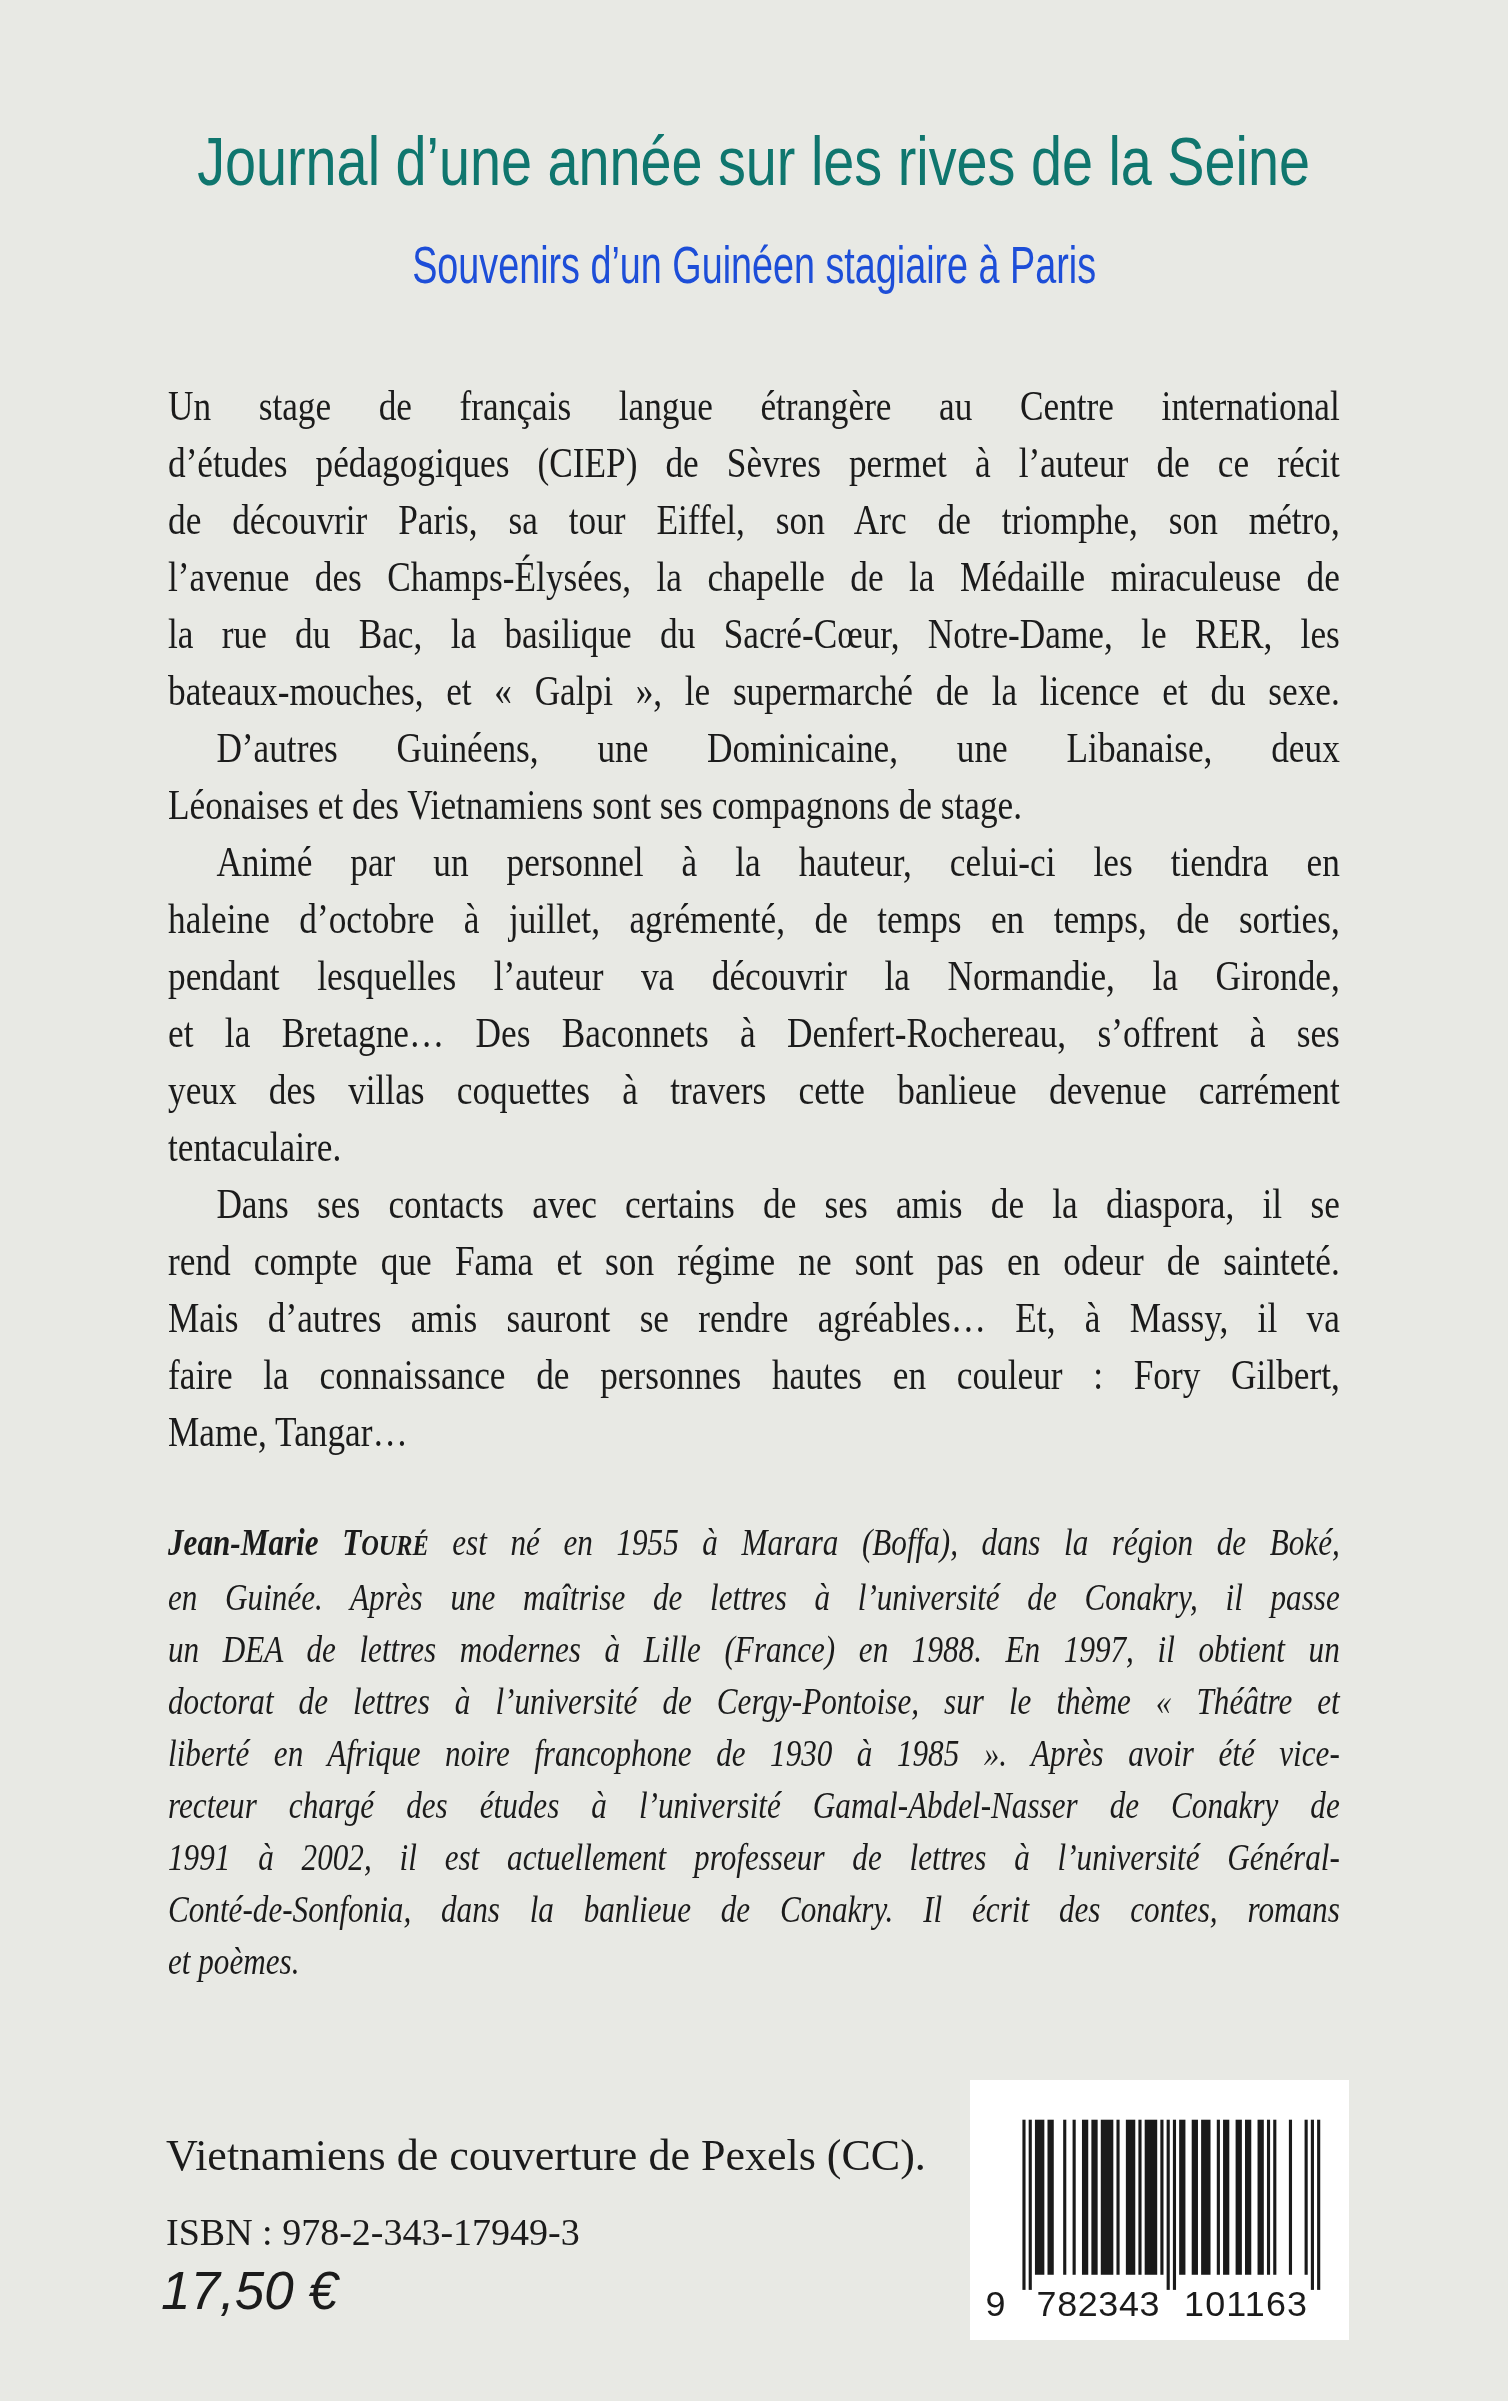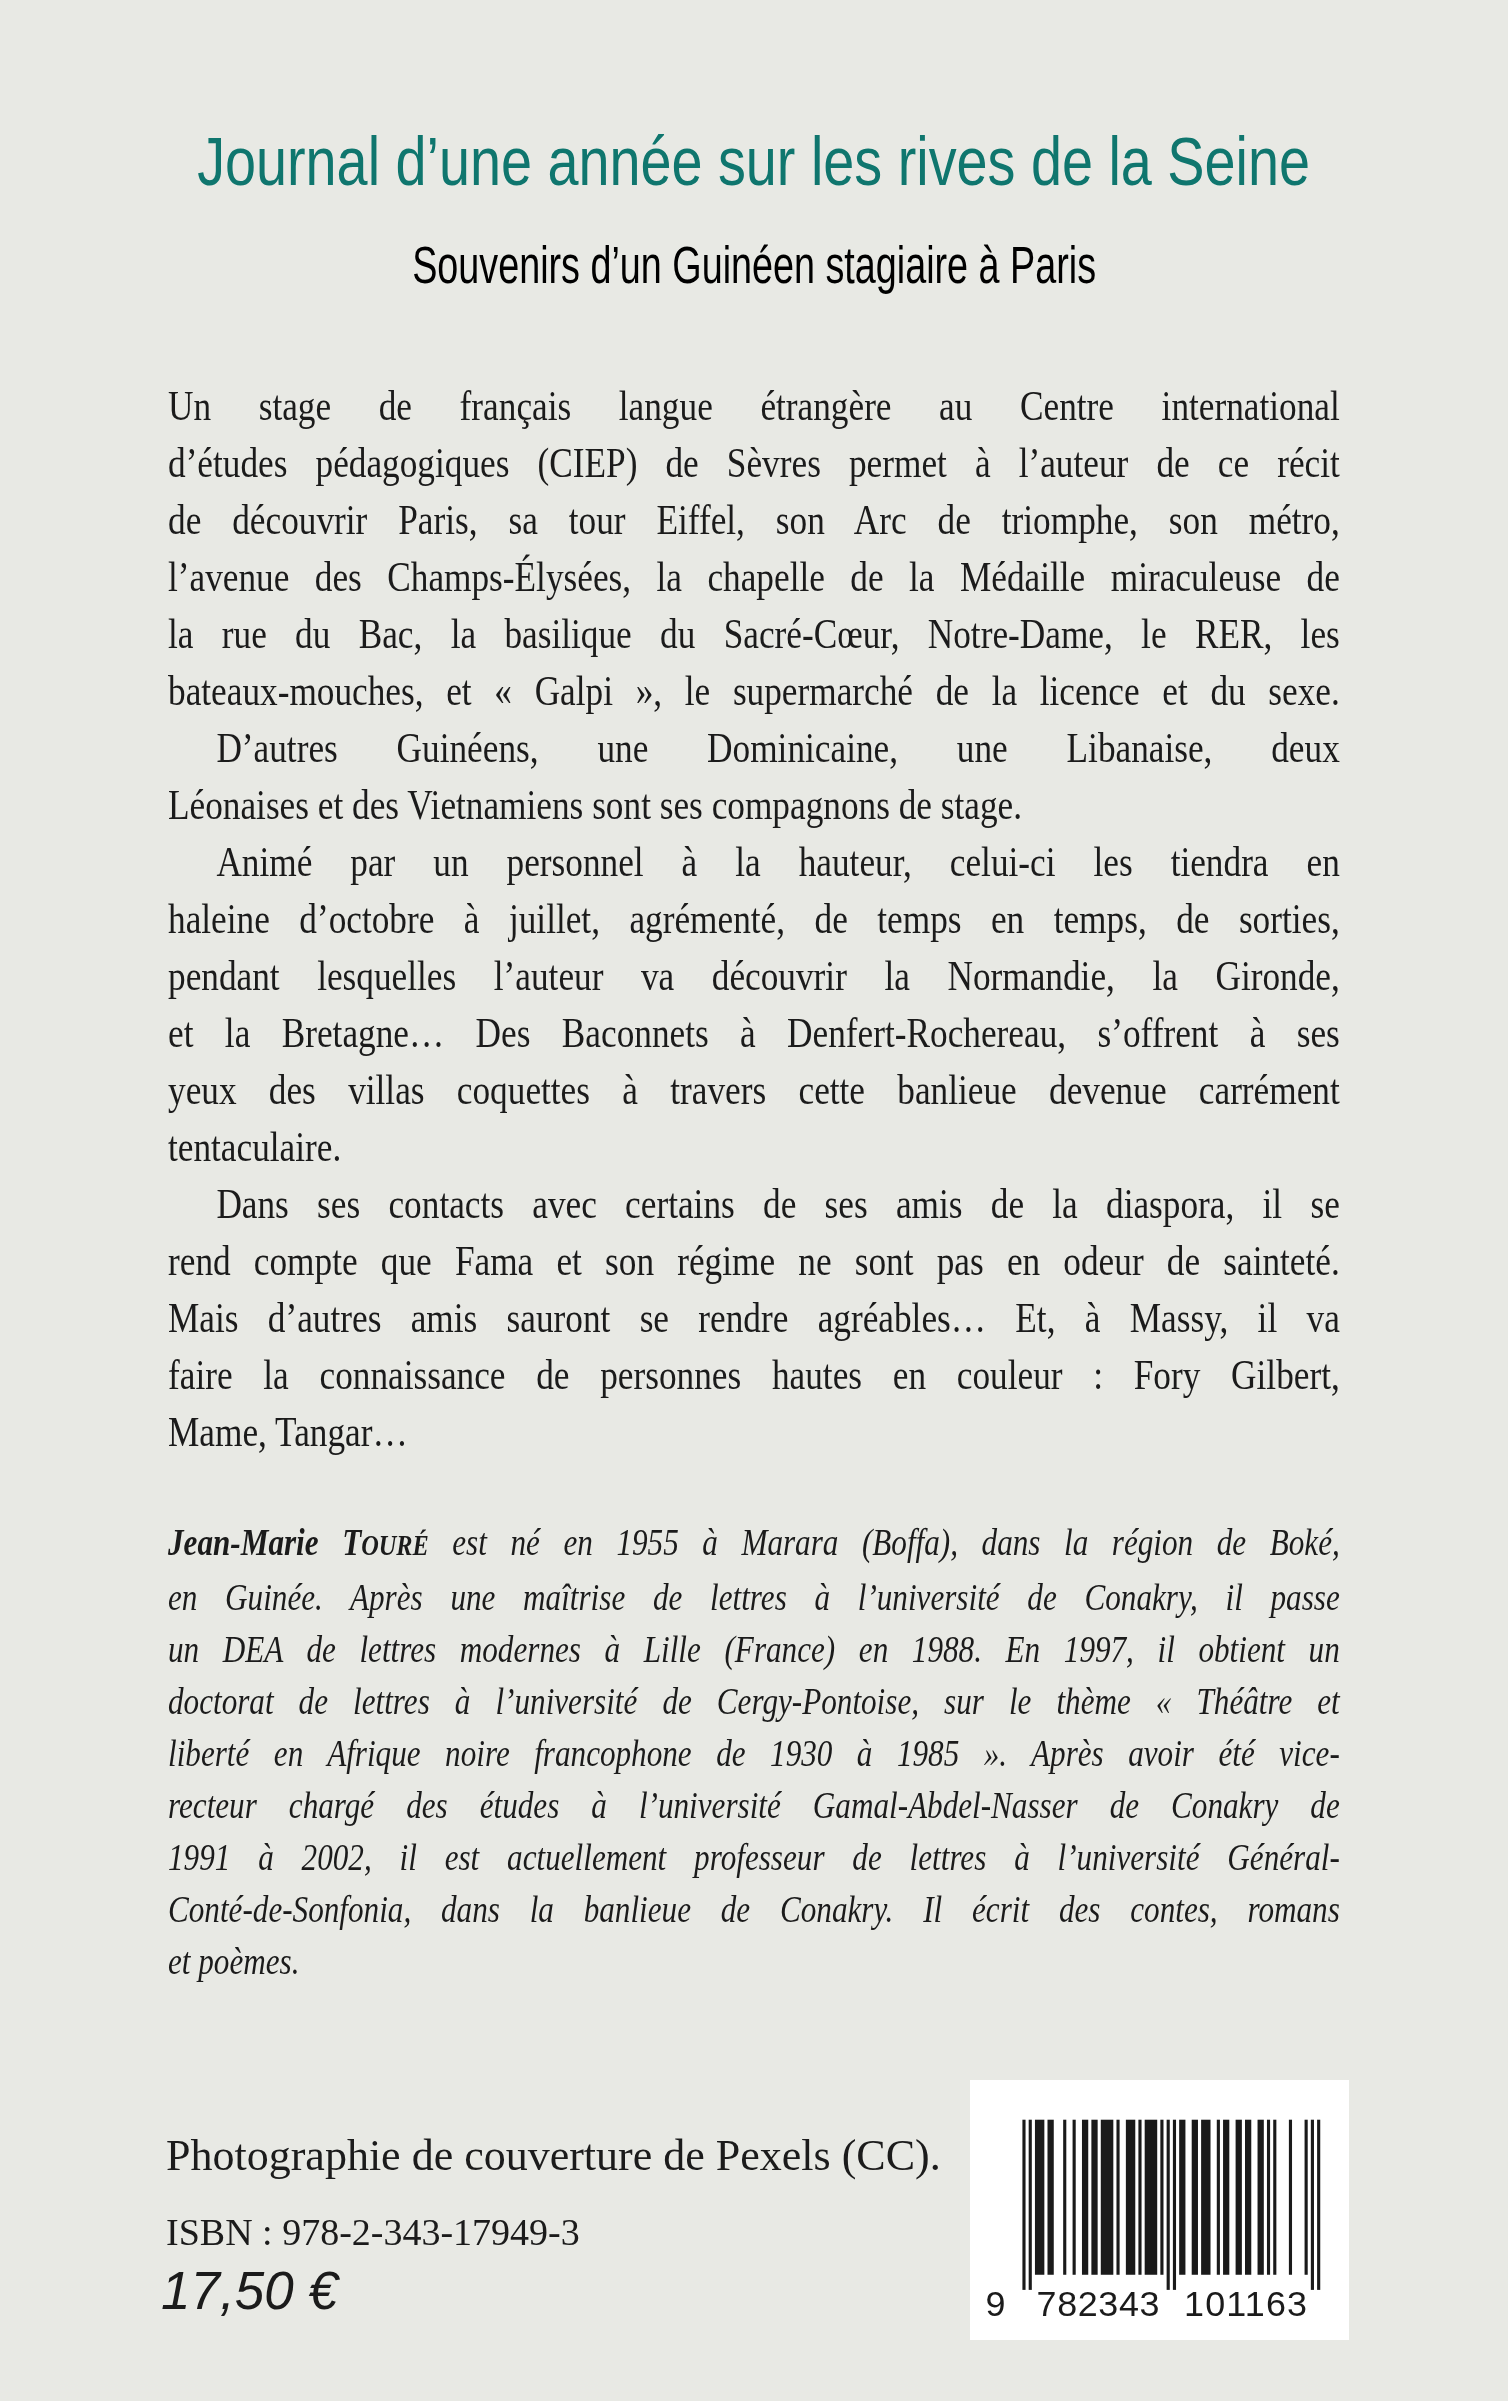--- a/index.html
+++ b/index.html
@@ -12,21 +12,21 @@
   .abs{position:absolute;}
   
   .cond{display:inline-block;white-space:nowrap;transform-origin:center top;}
 
   
   .title-wrap{top:125px;left:0;width:1508px;text-align:center;
     font-family:"Liberation Sans", sans-serif;color:#0f766e;
     font-size:68px;line-height:72px;}
   .title-wrap .cond{transform:scaleX(0.82);}
   .subtitle-wrap{top:238px;left:0;width:1508px;text-align:center;
-    font-family:"Liberation Sans", sans-serif;color:#000000;
+    font-family:"Liberation Sans", sans-serif;color:#1d4ed8;
     font-size:51px;line-height:55px;}
   .subtitle-wrap .cond{transform:scaleX(0.74);}
 
   
   .textblock{left:168px;width:1429px;transform:scaleX(0.82);transform-origin:left top;}
   #synopsis{top:377px;font-size:43px;line-height:57px;}
   #bio{top:1516px;font-size:38px;line-height:52px;font-style:italic;}
   .line{text-align:justify;}
   .line.jfull{text-align-last:justify;}
   .line.jleft{text-align-last:left;}
@@ -83,21 +83,21 @@
     <div class="line jfull">en Guinée. Après une maîtrise de lettres à l’université de Conakry, il passe</div>
     <div class="line jfull">un DEA de lettres modernes à Lille (France) en 1988. En 1997, il obtient un</div>
     <div class="line jfull">doctorat de lettres à l’université de Cergy-Pontoise, sur le thème « Théâtre et</div>
     <div class="line jfull">liberté en Afrique noire francophone de 1930 à 1985 ». Après avoir été vice-</div>
     <div class="line jfull">recteur chargé des études à l’université Gamal-Abdel-Nasser de Conakry de</div>
     <div class="line jfull">1991 à 2002, il est actuellement professeur de lettres à l’université Général-</div>
     <div class="line jfull">Conté-de-Sonfonia, dans la banlieue de Conakry. Il écrit des contes, romans</div>
     <div class="line jleft">et poèmes.</div>
   </div>
 
-<div class="abs photo-credit">Photographie de couverture de Pexels (CC).</div>
+<div class="abs photo-credit">Vietnamiens de couverture de Pexels (CC).</div>
 <div class="abs isbn">ISBN : 978-2-343-17949-3</div>
 <div class="abs price">17,50 €</div>
 
 <div class="abs barcode-panel">
   <svg id="bcsvg" width="379" height="260" viewBox="0 0 400 275">
     <g id="bars">
         <rect x="55.00" y="42" width="3.32" height="180" fill="#1a1a1a"></rect>
         <rect x="61.63" y="42" width="3.32" height="180" fill="#1a1a1a"></rect>
         <rect x="68.26" y="42" width="9.95" height="164" fill="#1a1a1a"></rect>
         <rect x="81.53" y="42" width="6.63" height="164" fill="#1a1a1a"></rect>

